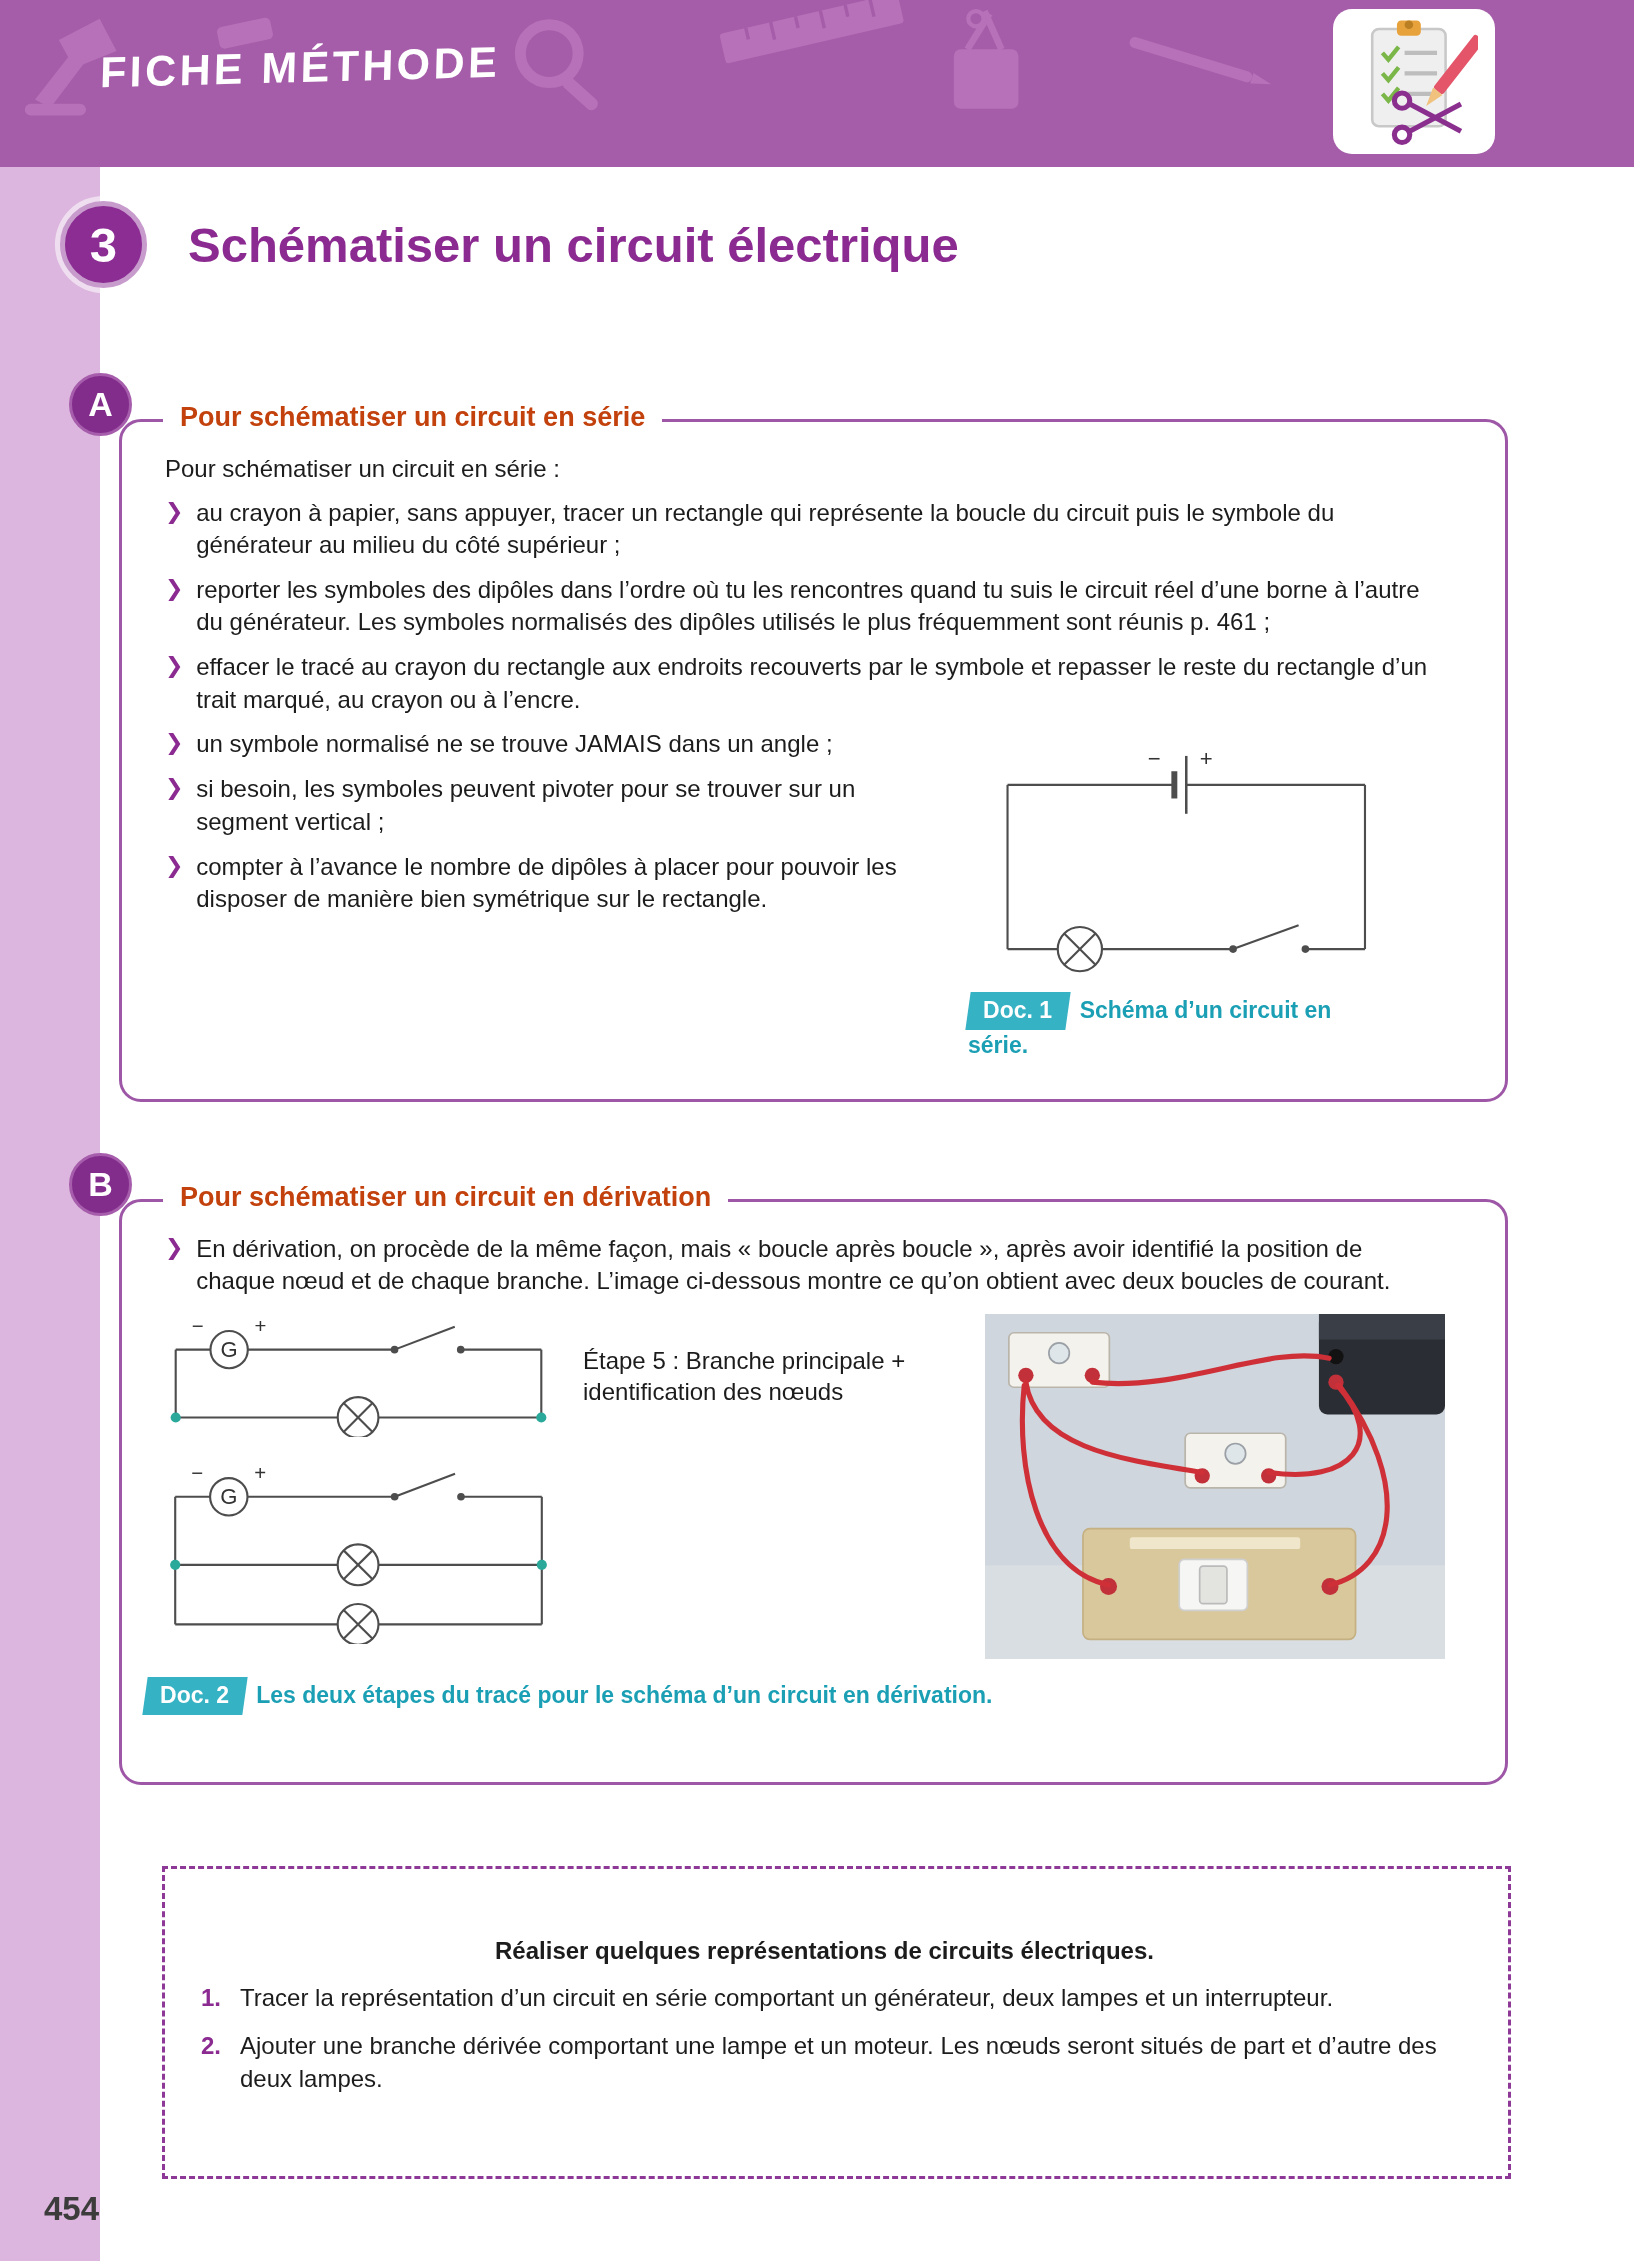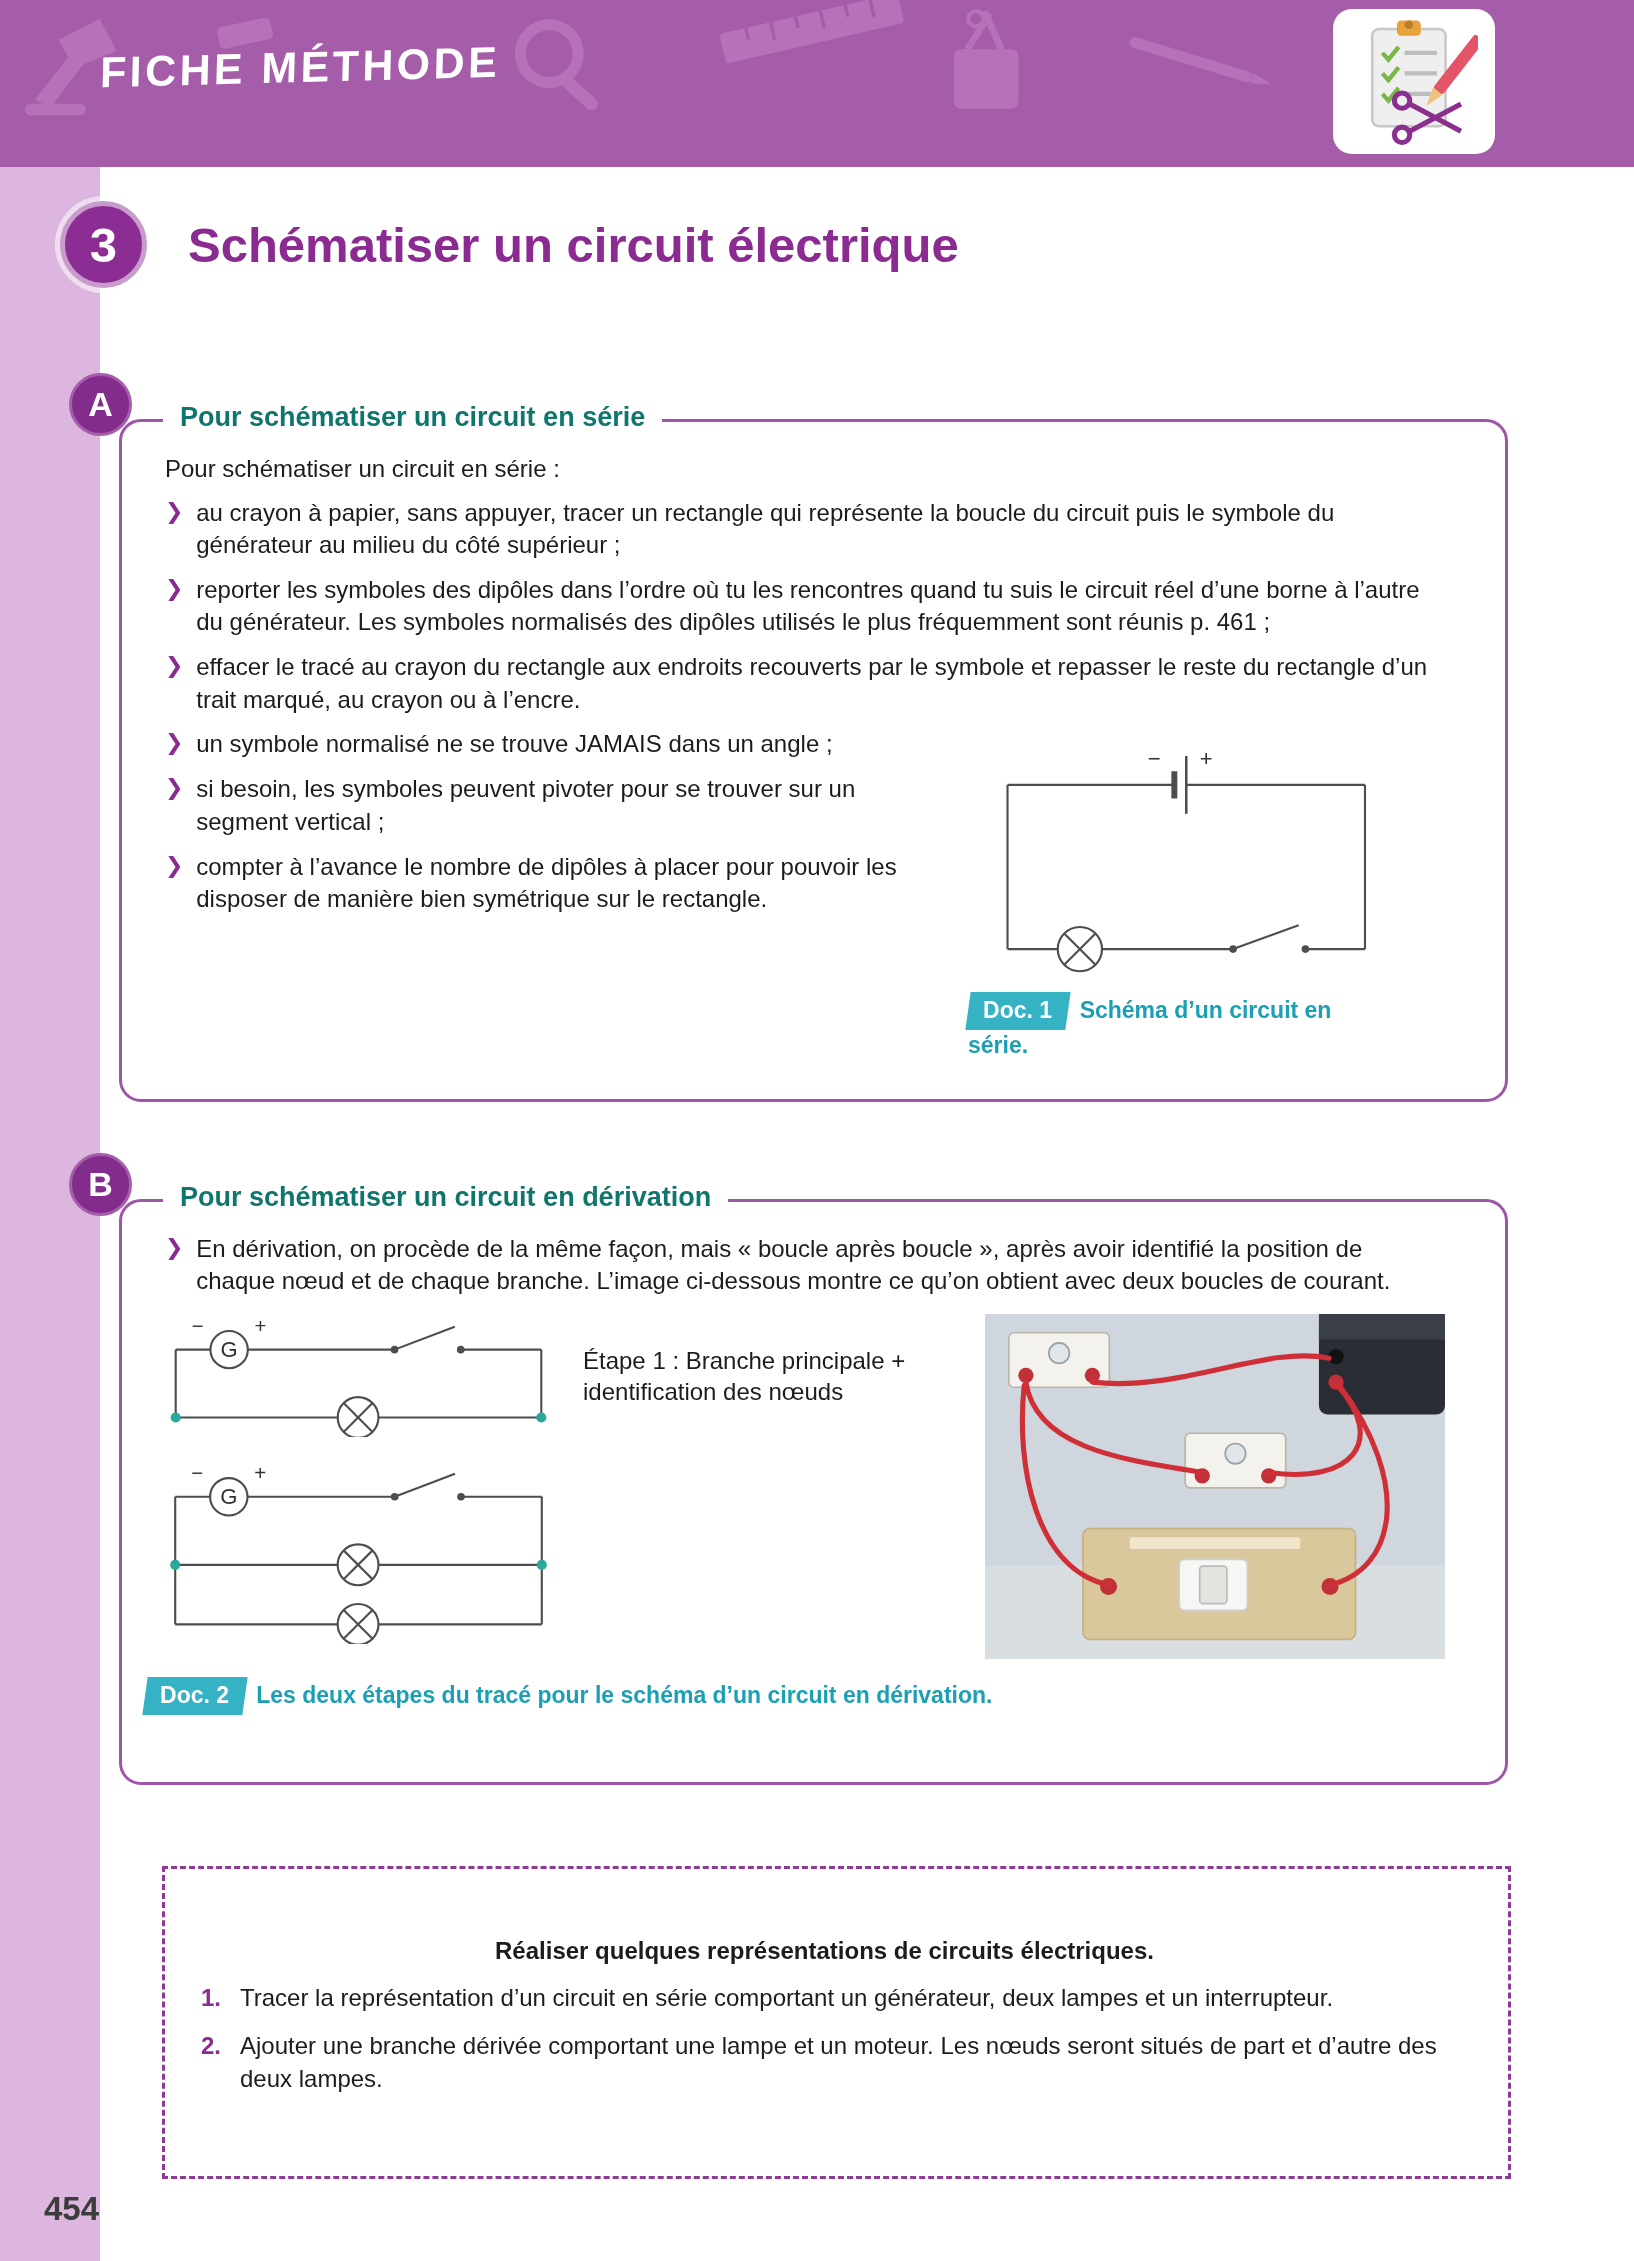--- a/index.html
+++ b/index.html
@@ -51,21 +51,21 @@
   .box-a { min-height:683px; }
   .box-b { min-height:586px; }
   .letter-badge {
     position:absolute; top:-49px; left:-53px; width:63px; height:63px; border-radius:50%;
     background:#822c8b; border:3.4px solid #a65dab; color:#fff;
     font-size:34px; font-weight:bold;
     display:flex; align-items:center; justify-content:center; z-index:3;
   }
   .section-heading {
     position:absolute; top:-23px; left:41px; background:#fff; padding:0 17px;
-    font-size:27px; font-weight:bold; color:#0f766e; z-index:2; line-height:1.4;
+    font-size:27px; font-weight:bold; color:#c2410c; z-index:2; line-height:1.4;
   }
 
   .txt { font-size:24px; line-height:1.34; color:#1c1c1c; }
   .intro { margin-bottom:12px; }
   ul.bullets { list-style:none; }
   .bullets li { display:flex; margin-bottom:12.8px; }
   .chev { color:#8b2a90; font-weight:bold; margin-right:12.8px; font-size:22px; line-height:1.4; flex:0 0 auto; }
 
   
   .doc1-fig { float:right; width:477px; margin:3.4px 0 0 22px; }
@@ -285,21 +285,21 @@
                 <line x1="244" y1="105" x2="210" y2="139"></line>
               </g>
               <circle cx="270" cy="42" r="4.5" fill="#4d4d4d"></circle>
               <circle cx="348" cy="42" r="4.5" fill="#4d4d4d"></circle>
               <circle cx="12" cy="122" r="6" fill="#2aa99b"></circle>
               <circle cx="443" cy="122" r="6" fill="#2aa99b"></circle>
               <text x="75" y="51" text-anchor="middle" font-size="26" fill="#333">G</text>
               <text x="38" y="22" text-anchor="middle" font-size="24" fill="#333">−</text>
               <text x="112" y="22" text-anchor="middle" font-size="24" fill="#333">+</text>
             </svg>
-            <div class="step-label">Étape 1 : Branche principale + identification des nœuds</div>
+            <div class="step-label">Étape 5 : Branche principale + identification des nœuds</div>
           </div>
 
           <div class="step-row">
             <svg width="387" height="183" viewBox="0 0 455 215">
               <g stroke="#4d4d4d" stroke-width="2.5" fill="none">
                 <line x1="12" y1="42" x2="270" y2="42"></line>
                 <line x1="348" y1="42" x2="443" y2="42"></line>
                 <line x1="270" y1="42" x2="341" y2="15"></line>
                 <line x1="12" y1="42" x2="12" y2="192"></line>
                 <line x1="443" y1="42" x2="443" y2="192"></line>

